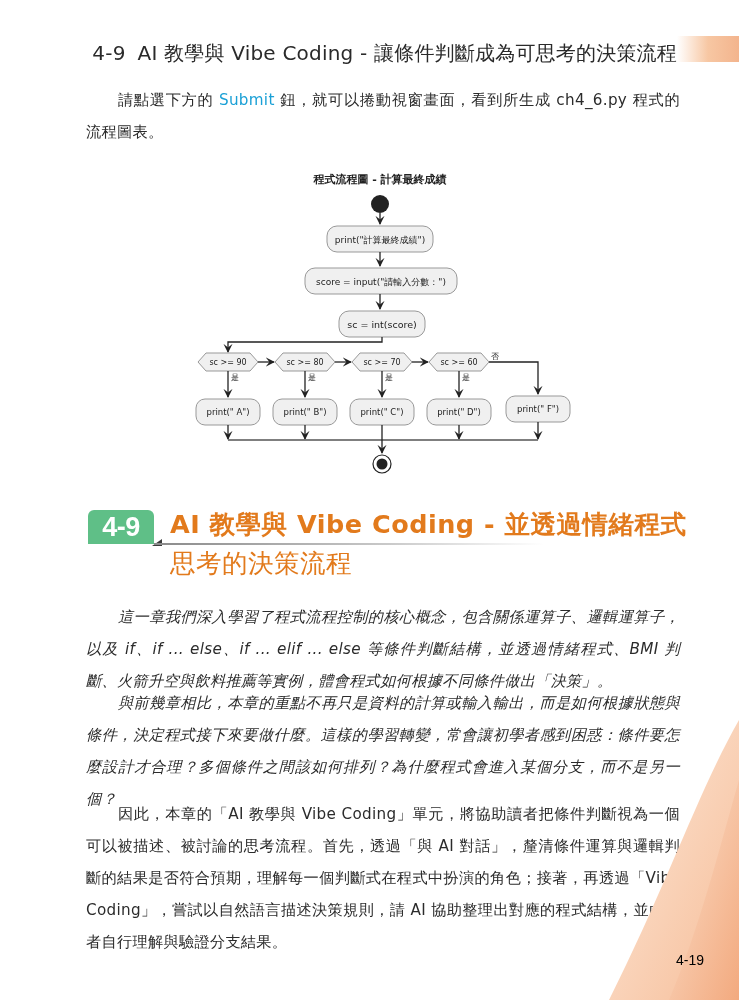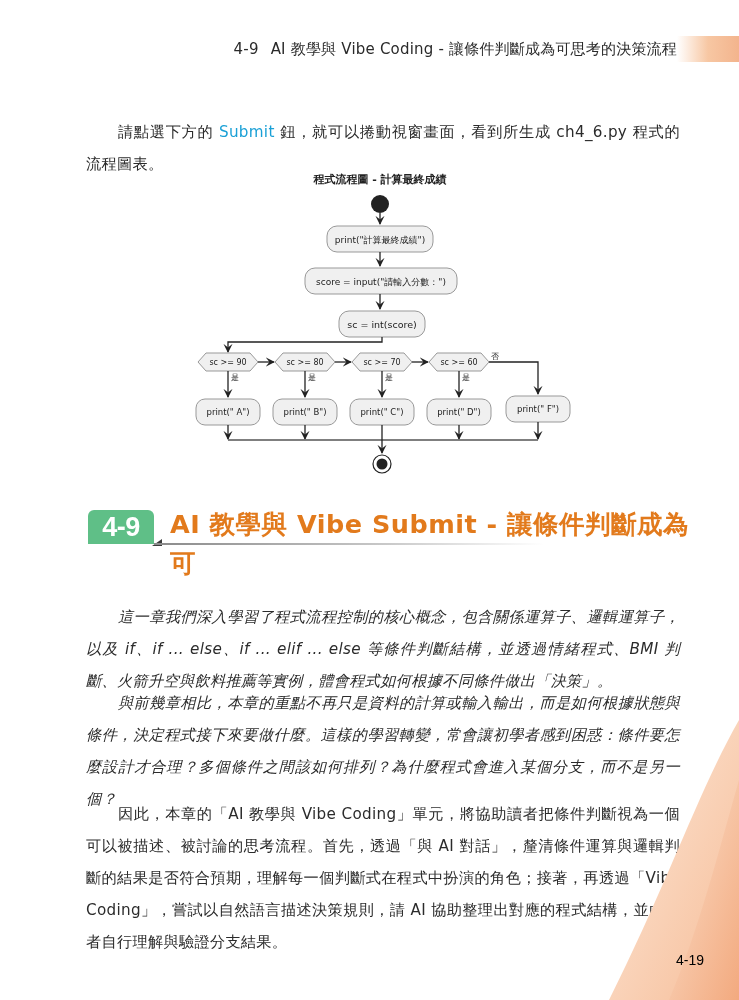--- a/index.html
+++ b/index.html
@@ -8,21 +8,21 @@
     background:#ffffff;
     font-family:"DejaVu Sans", "Liberation Sans", sans-serif;
     color:#222;
   }
   
   .running-header {
     position:absolute; top:38px; left:0; width:739px; height:24px;
   }
   .running-header .title {
     position:absolute; right:62px; top:2px;
-    font-size:15px; color:#2a2a2a; letter-spacing:0.2px; white-space:nowrap;
+    font-size:20px; color:#2a2a2a; letter-spacing:0.2px; white-space:nowrap;
   }
   .running-header .title .num { margin-right:12px; }
   .header-accent {
     position:absolute; top:36px; right:0; width:62px; height:26px;
     background:linear-gradient(90deg, rgba(255,255,255,0) 0%, #f7c7a3 50%, #f3b48d 100%);
   }
   
   .para {
     position:absolute; left:86px; width:594px;
     font-size:15.2px; line-height:32px; color:#2b2b2b;
@@ -62,21 +62,21 @@
 </head>
 <body>
 
 <div class="header-accent"></div>
 <div class="running-header">
   <div class="title">
     <span class="num">4-9</span><span>AI 教學與 Vibe Coding - 讓條件判斷成為可思考的決策流程</span>
   </div>
 </div>
 
-<div class="para" style="top:116px;">
+<div class="para" style="top:84px;">
   <span>請點選下方的 </span><span class="link">Submit</span><span> 鈕，就可以捲動視窗畫面，看到所生成 ch4_6.py 程式的流程圖表。</span>
 </div>
 
 <svg class="flow" viewBox="0 0 739 500" xmlns="http://www.w3.org/2000/svg">
   <defs>
     <marker id="arr" viewBox="0 0 10 10" refX="9" refY="5" markerWidth="7" markerHeight="7" orient="auto-start-reverse">
       <path d="M0,0 L10,5 L0,10 L4,5 z" fill="#222"></path>
     </marker>
   </defs>
   <text x="380" y="183" text-anchor="middle" font-size="11" font-weight="bold" fill="#222">程式流程圖 - 計算最終成績</text>
@@ -160,21 +160,22 @@
   <g>
     <circle cx="382" cy="464" r="9" fill="#fff" stroke="#222" stroke-width="1.2"></circle>
     <circle cx="382" cy="464" r="5.5" fill="#222"></circle>
   </g>
 </svg>
 
 <div class="sec-badge">4-9</div>
 <div class="sec-badge-fold"></div>
 <div class="sec-rule"></div>
 <div class="sec-title">
-  <div>AI 教學與 Vibe Submit - 讓條件判斷成為可</div>
+  <div>AI 教學與 Vibe Coding - 並透過情緒程式</div>
+  <div class="l2">思考的決策流程</div>
 </div>
 
 <div class="para" style="top:601px;font-style:italic;">這一章我們深入學習了程式流程控制的核心概念，包含關係運算子、邏輯運算子，以及 if、if ... else、if ... elif ... else 等條件判斷結構，並透過情緒程式、BMI 判斷、火箭升空與飲料推薦等實例，體會程式如何根據不同條件做出「決策」。</div>
 <div class="para" style="top:687px;font-style:italic;">與前幾章相比，本章的重點不再只是資料的計算或輸入輸出，而是如何根據狀態與條件，決定程式接下來要做什麼。這樣的學習轉變，常會讓初學者感到困惑：條件要怎麼設計才合理？多個條件之間該如何排列？為什麼程式會進入某個分支，而不是另一個？</div>
 <div class="para" style="top:798px;">因此，本章的「AI 教學與 Vibe Coding」單元，將協助讀者把條件判斷視為一個可以被描述、被討論的思考流程。首先，透過「與 AI 對話」，釐清條件運算與邏輯判斷的結果是否符合預期，理解每一個判斷式在程式中扮演的角色；接著，再透過「Vibe Coding」，嘗試以自然語言描述決策規則，請 AI 協助整理出對應的程式結構，並由讀者自行理解與驗證分支結果。</div>
 
 <svg class="swoosh" viewBox="0 0 220 300" xmlns="http://www.w3.org/2000/svg">
   <defs>
     <linearGradient id="sw1" x1="0" y1="0" x2="1" y2="1">
       <stop offset="0" stop-color="#fbe1cd"></stop>

